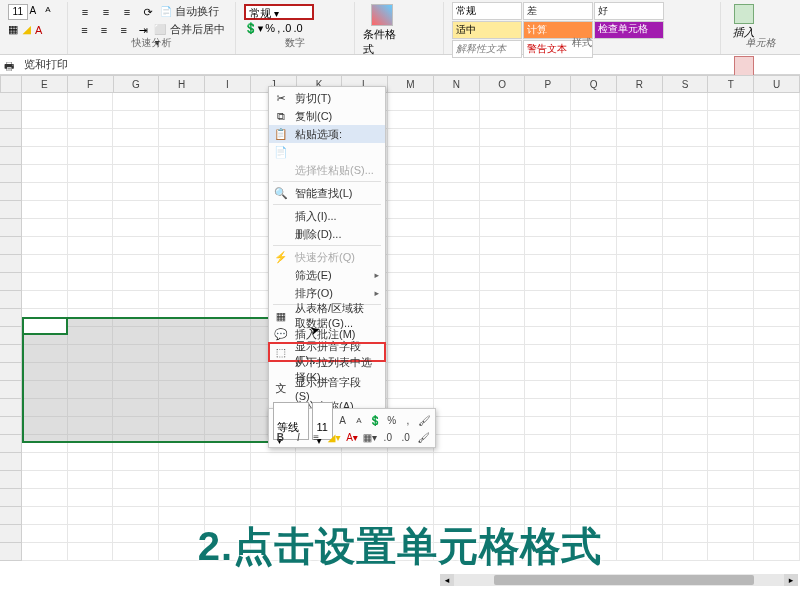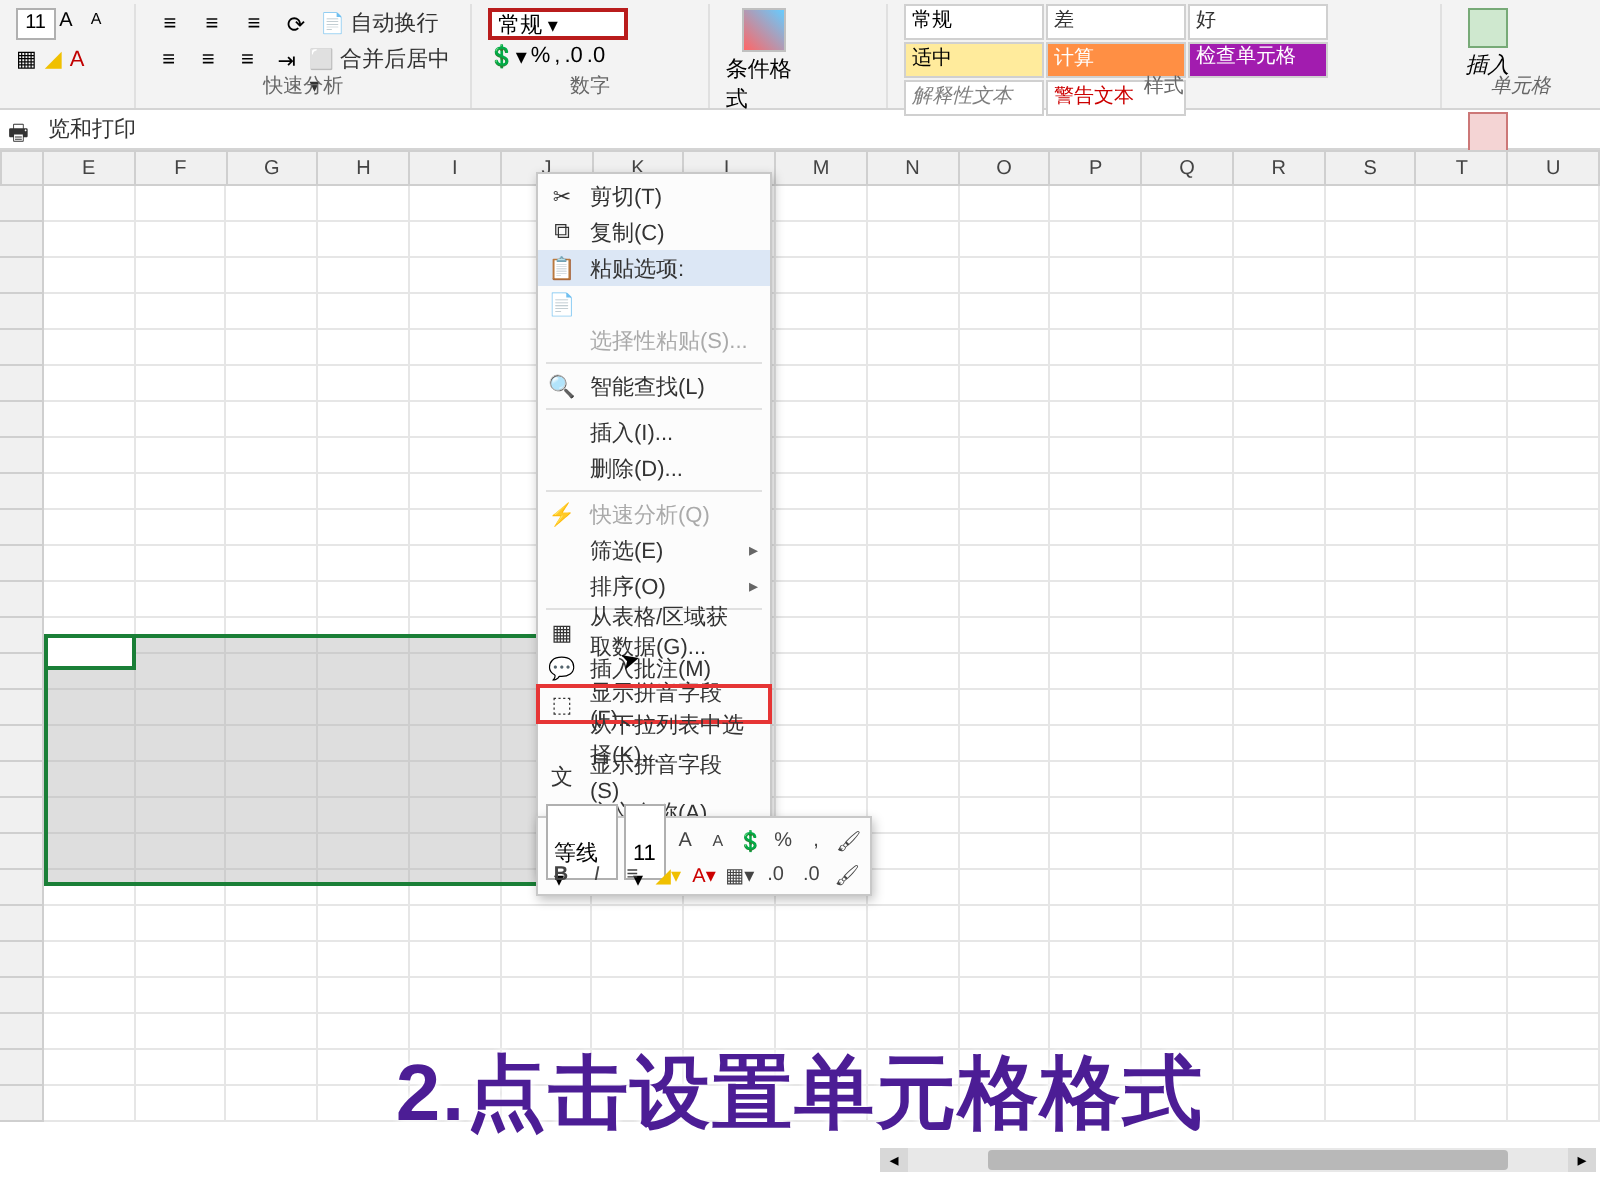--- a/index.html
+++ b/index.html
@@ -74,21 +74,21 @@
 .ctx-arrow { position: absolute; right: 6px; font-size: 9px; color: #666; }
 .mouse-cursor { position: absolute; left: 310px; top: 323px; font-size: 12px; pointer-events:none; transform: rotate(-15deg);}
 
 
 .mini-tb { position: absolute; left: 268px; top: 408px; width: 168px; height: 40px; background: #fcfcfc; border: 1px solid #c8c8c8; box-shadow: 1px 2px 5px rgba(0,0,0,.25); padding: 3px 4px; }
 .mini-row { display: flex; gap: 3px; align-items: center; height: 17px; }
 .mini-sel { border: 1px solid #b0b0b0; height: 15px; font-size: 10px; padding: 18px 3px; line-height: 13px; background: #fff; }
 .mini-btn { width: 15px; height: 15px; font-size: 10px; display: flex; align-items: center; justify-content: center; color: #444; }
 
 
-.caption { position: absolute; left: 0; bottom: 26px; width: 100%; text-align: center; font-size: 40px; font-weight: 700; color: #4c1d95; text-shadow: 0 0 4px #fff, 0 0 4px #fff; letter-spacing: 1px; margin-top: 40px; }
+.caption { position: absolute; left: 0; bottom: 26px; width: 100%; text-align: center; font-size: 40px; font-weight: 700; color: #0f766e; text-shadow: 0 0 4px #fff, 0 0 4px #fff; letter-spacing: 1px; margin-top: 40px; }
 
 
 .hscroll { position: absolute; bottom: 14px; left: 440px; right: 2px; height: 12px; background: #e8e8e8; display: flex; align-items: center; }
 .hscroll-thumb { margin-left: 40px; width: 260px; height: 10px; background: #b8b8b8; border-radius: 2px; }
 .hscroll-btn { width: 14px; height: 12px; background: #d8d8d8; text-align: center; font-size: 9px; line-height: 12px; }
 </style>
 </head>
 <body>
 
 <div class="ribbon">

